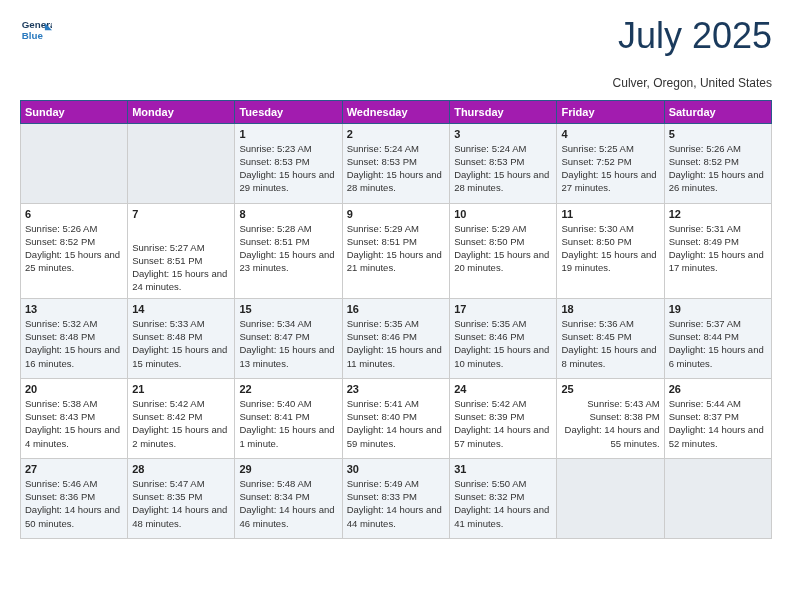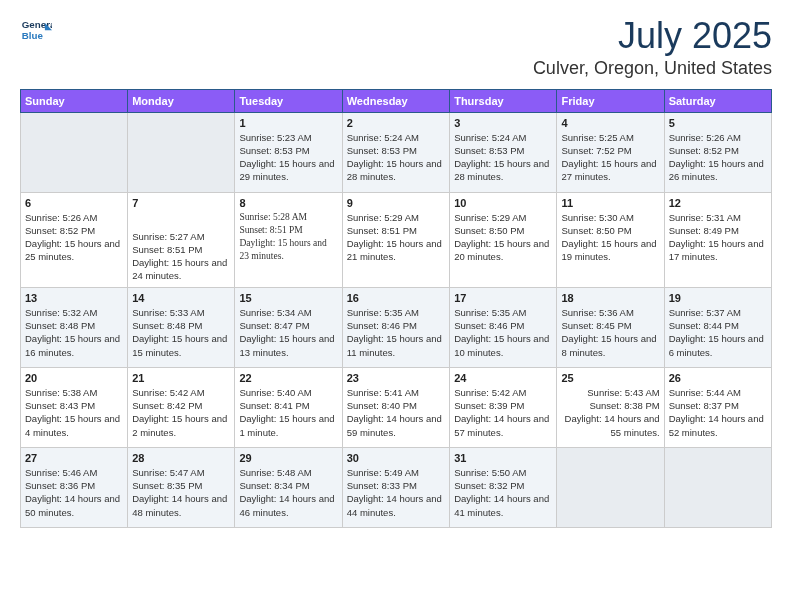--- a/index.html
+++ b/index.html
@@ -34,31 +34,31 @@
     .title-block {
       text-align: right;
     }
     .main-title {
       font-size: 36px;
       font-weight: normal;
       color: #1a3a5c;
       line-height: 1.1;
     }
     .subtitle {
-      font-size: 18px;
+      font-size: 12px;
       color: #333;
-      margin-top: 2px;
+      margin-top: 20px;
     }
     .calendar {
       width: 100%;
       border-collapse: collapse;
       font-size: 10px;
     }
     .calendar th {
-      background: #8b5cf6;
+      background: #a21caf;
       color: #fff;
       padding: 5px 4px;
       text-align: left;
       font-size: 11px;
       font-weight: bold;
       border: 1px solid #2a5a8a;
     }
     .calendar td {
       border: 1px solid #ccc;
       vertical-align: top;
@@ -163,21 +163,21 @@
 Daylight: 15 hours and 25 minutes.</div>
           </td>
           <td>
             <span class="day-num">7</span>
             <div class="day-info" style="white-space: pre-line; margin-top: 21px;">Sunrise: 5:27 AM
 Sunset: 8:51 PM
 Daylight: 15 hours and 24 minutes.</div>
           </td>
           <td>
             <span class="day-num">8</span>
-            <div class="day-info" style="white-space: pre-line; font-family: Liberation Serif, serif;">Sunrise: 5:28 AM
+            <div class="day-info" style="white-space: pre-line;">Sunrise: 5:28 AM
 Sunset: 8:51 PM
 Daylight: 15 hours and 23 minutes.</div>
           </td>
           <td>
             <span class="day-num">9</span>
             <div class="day-info" style="white-space: pre-line;">Sunrise: 5:29 AM
 Sunset: 8:51 PM
 Daylight: 15 hours and 21 minutes.</div>
           </td>
           <td>

